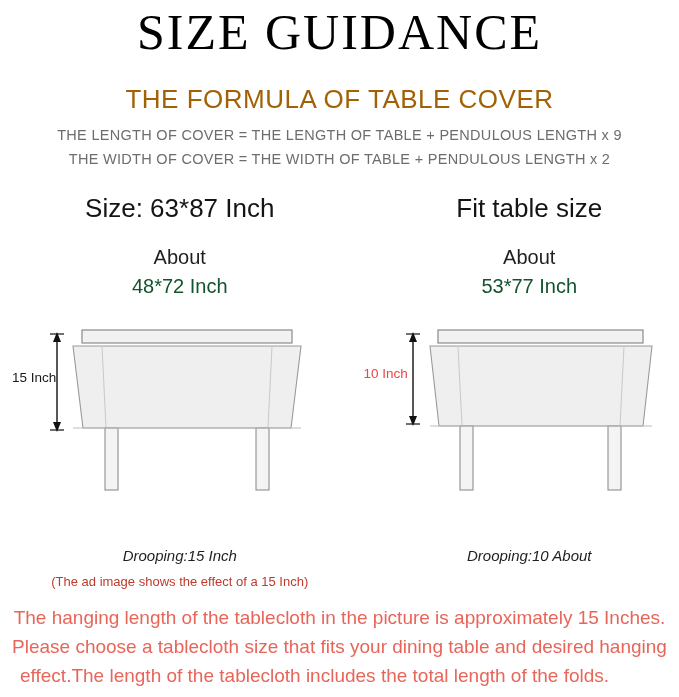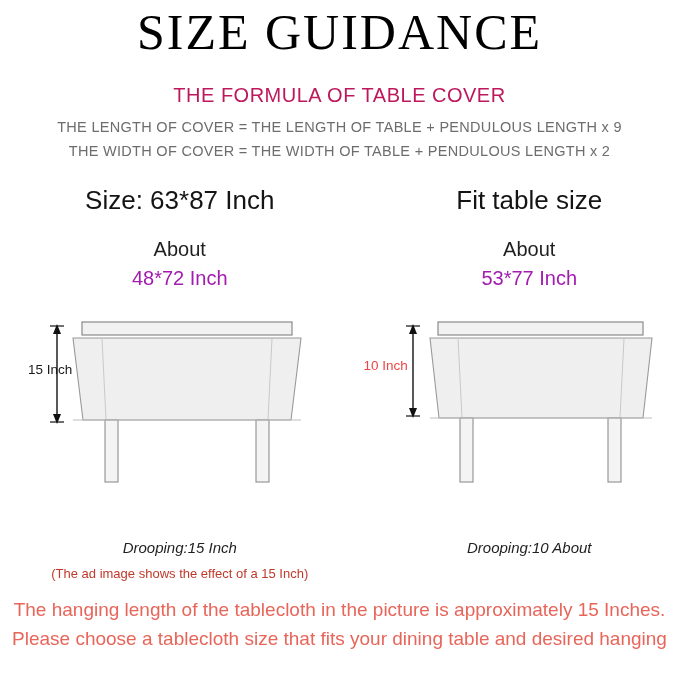--- a/index.html
+++ b/index.html
@@ -28,22 +28,22 @@
     font-size: 50px;
     letter-spacing: 2px;
     font-weight: 400;
     color: #000000;
     margin: 4px 0 0 0;
     line-height: 1.15;
   }
 
   .subtitle {
     text-align: center;
-    font-size: 20px;
-    color: #be185d;
+    font-size: 26px;
+    color: #a16207;
     letter-spacing: 0.5px;
     margin-top: 22px;
   }
 
   .formula-line {
     text-align: center;
     font-size: 14.5px;
     color: #6d6d6d;
     letter-spacing: 0.3px;
     margin-top: 12px;
@@ -68,21 +68,21 @@
   }
   .col-about {
     text-align: center;
     font-size: 20px;
     color: #1f1f1f;
     margin-top: 22px;
   }
   .col-dim {
     text-align: center;
     font-size: 20px;
-    color: #a21caf;
+    color: #14532d;
     margin-top: 6px;
   }
 
   
   .drawing {
     position: relative;
     height: 230px;
     margin-top: 10px;
   }
   .drawing svg { display: block; }
@@ -146,21 +146,21 @@
           <rect x="246" y="120" width="13" height="62" fill="#f4f4f4" stroke="#8f8f8f" stroke-width="1.1"></rect>
 
           <line x1="63" y1="120" x2="291" y2="120" stroke="#bdbdbd" stroke-width="1"></line>
 
           <line x1="47" y1="30" x2="47" y2="118" stroke="#111111" stroke-width="1.4"></line>
           <polygon points="47,24 43,34 51,34" fill="#111111"></polygon>
           <polygon points="47,124 43,114 51,114" fill="#111111"></polygon>
           <line x1="40" y1="26" x2="54" y2="26" stroke="#111111" stroke-width="1.2"></line>
           <line x1="40" y1="122" x2="54" y2="122" stroke="#111111" stroke-width="1.2"></line>
         </svg>
-        <div style="position:absolute;left:18px;top:62px;font-size:13.5px;color:#1a1a1a;">15 Inch</div>
+        <div style="position:absolute;left:2px;top:62px;font-size:13.5px;color:#1a1a1a;">15 Inch</div>
       </div>
 
       <div class="drop-label">Drooping:15 Inch</div>
       <div class="ad-note">(The ad image shows the effect of a 15 Inch)</div>
     </div>
 
     <div class="col">
       <div class="col-head">Fit table size</div>
       <div class="col-about">About</div>
       <div class="col-dim">53*77 Inch</div>
@@ -184,15 +184,16 @@
       </div>
 
       <div class="drop-label">Drooping:10 About</div>
     </div>
 
   </div>
 
   <div class="bottom">
     <div>The hanging length of the tablecloth in the picture is approximately 15 Inches.</div>
     <div>Please choose a tablecloth size that fits your dining table and desired hanging</div>
+    <div class="l3">effect.The length of the tablecloth includes the total length of the folds.</div>
   </div>
 
 </div>
 
 </body></html>

